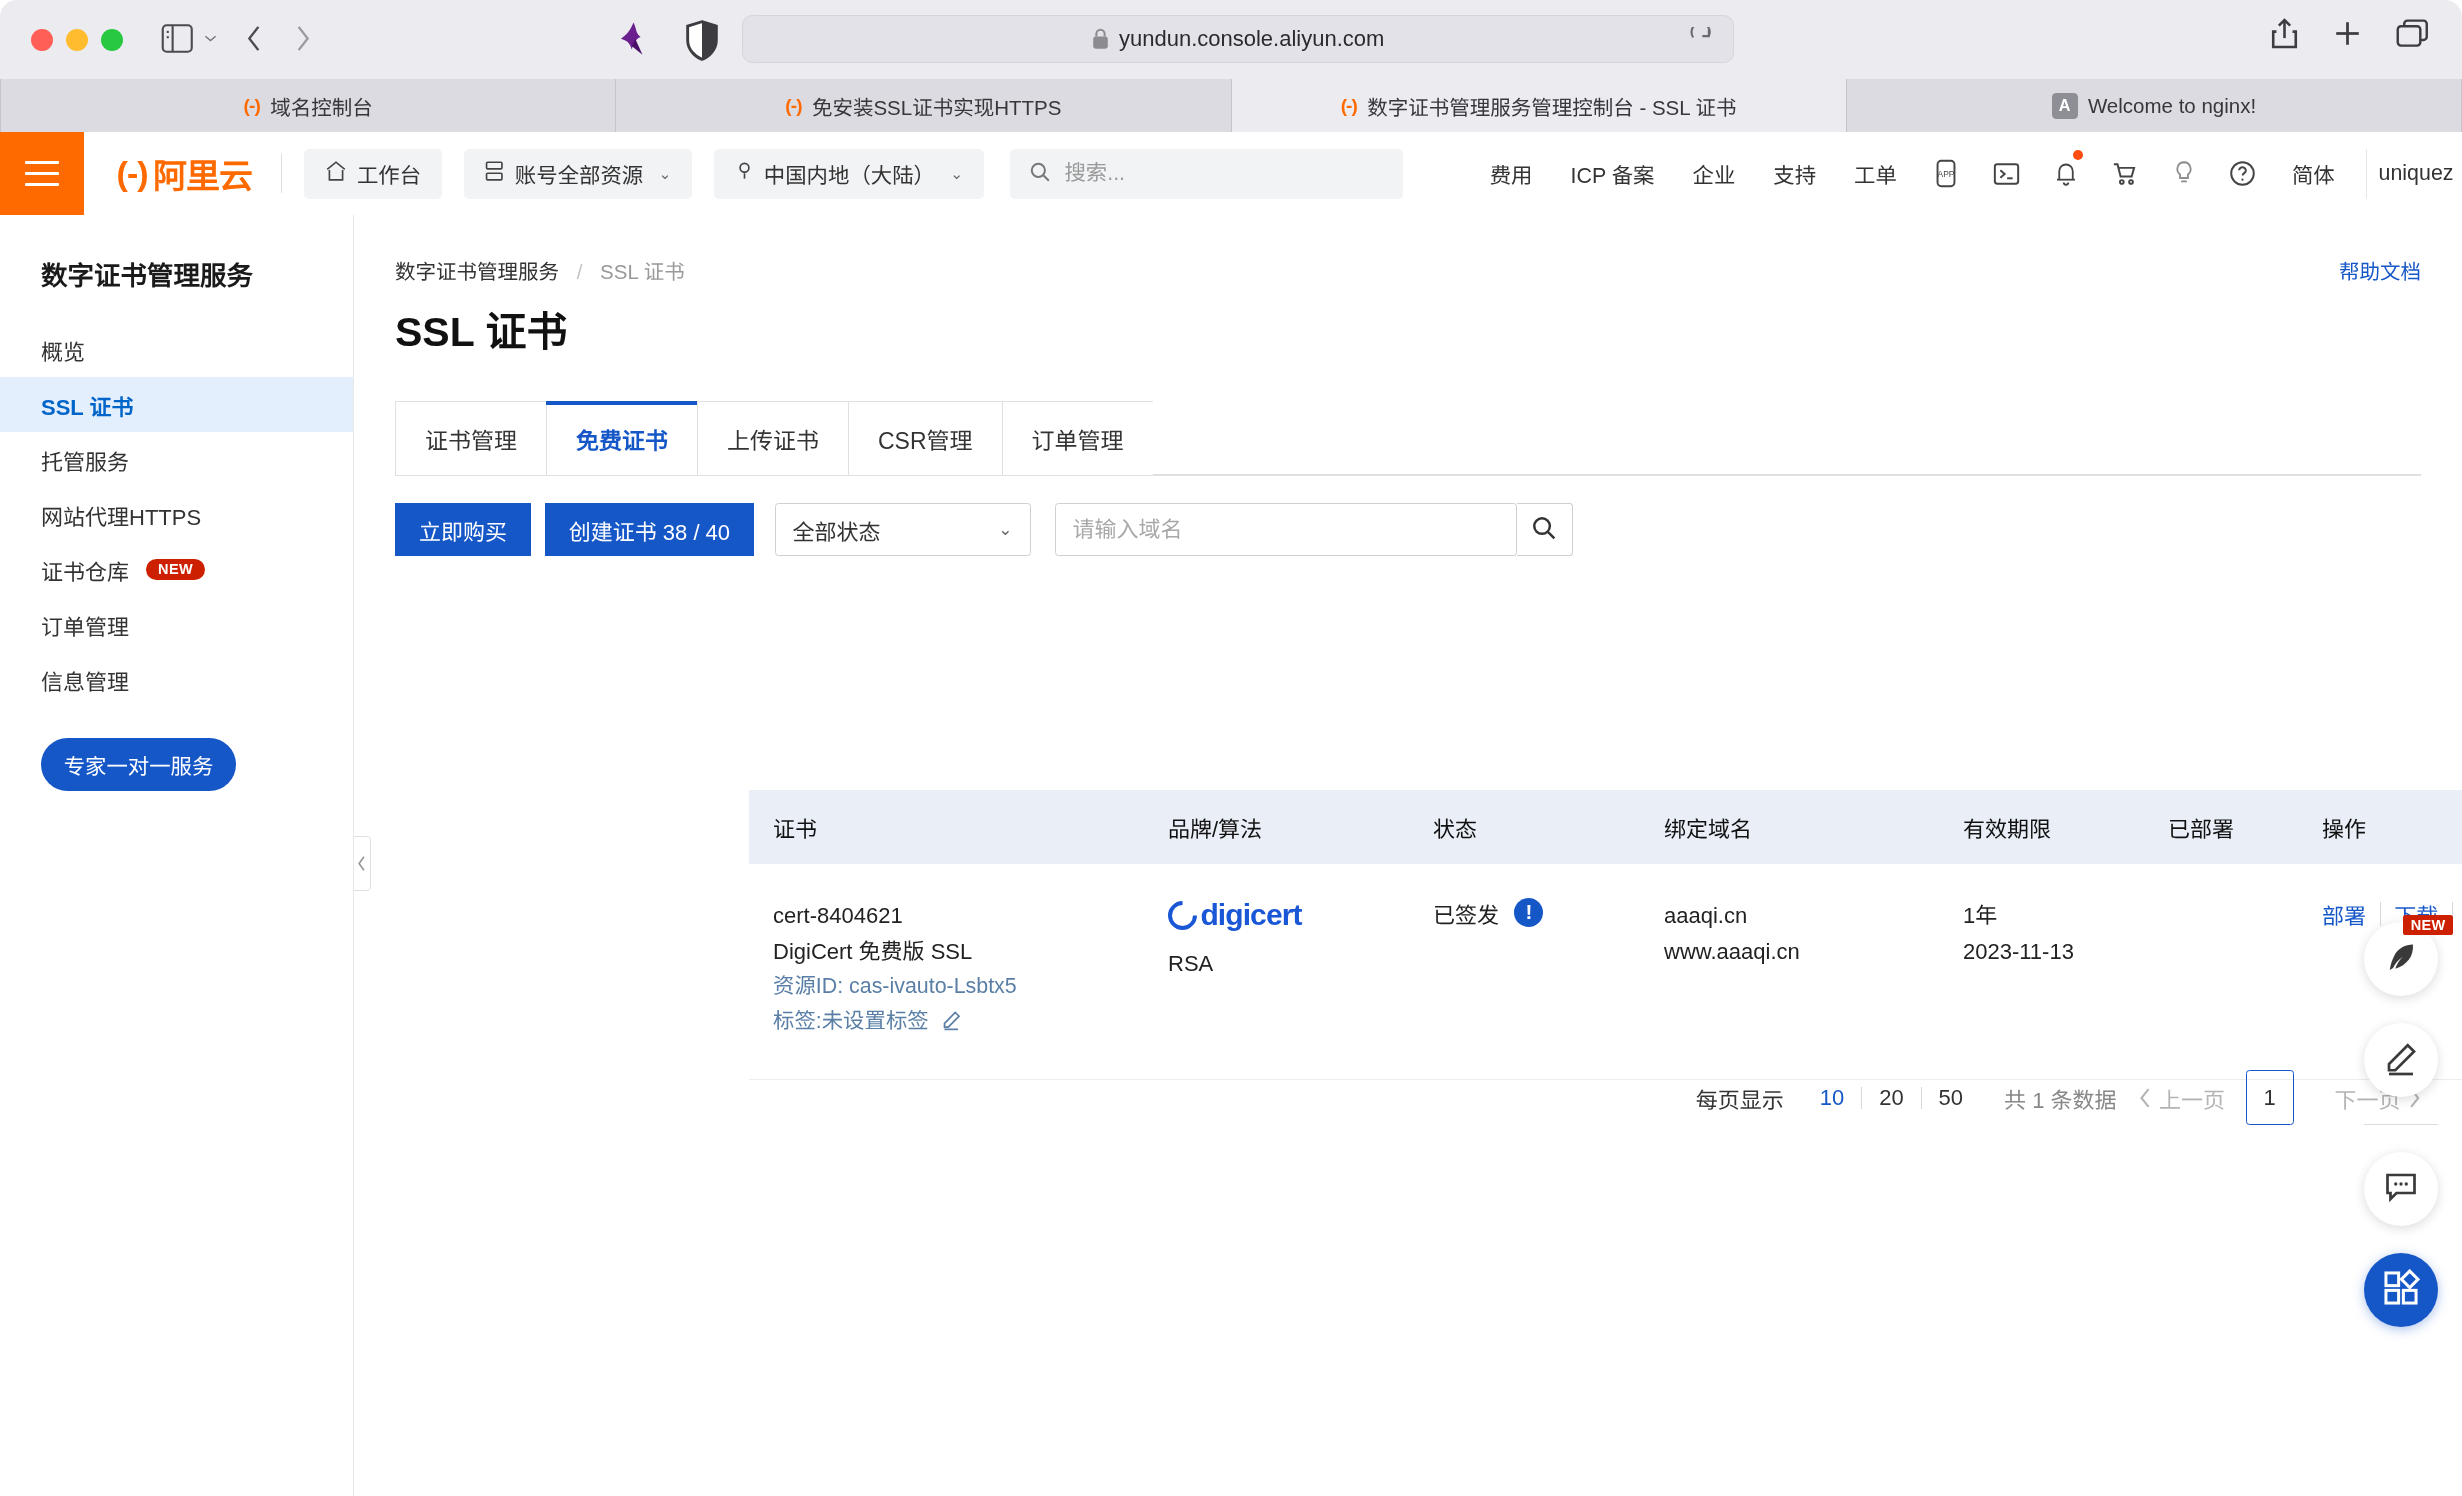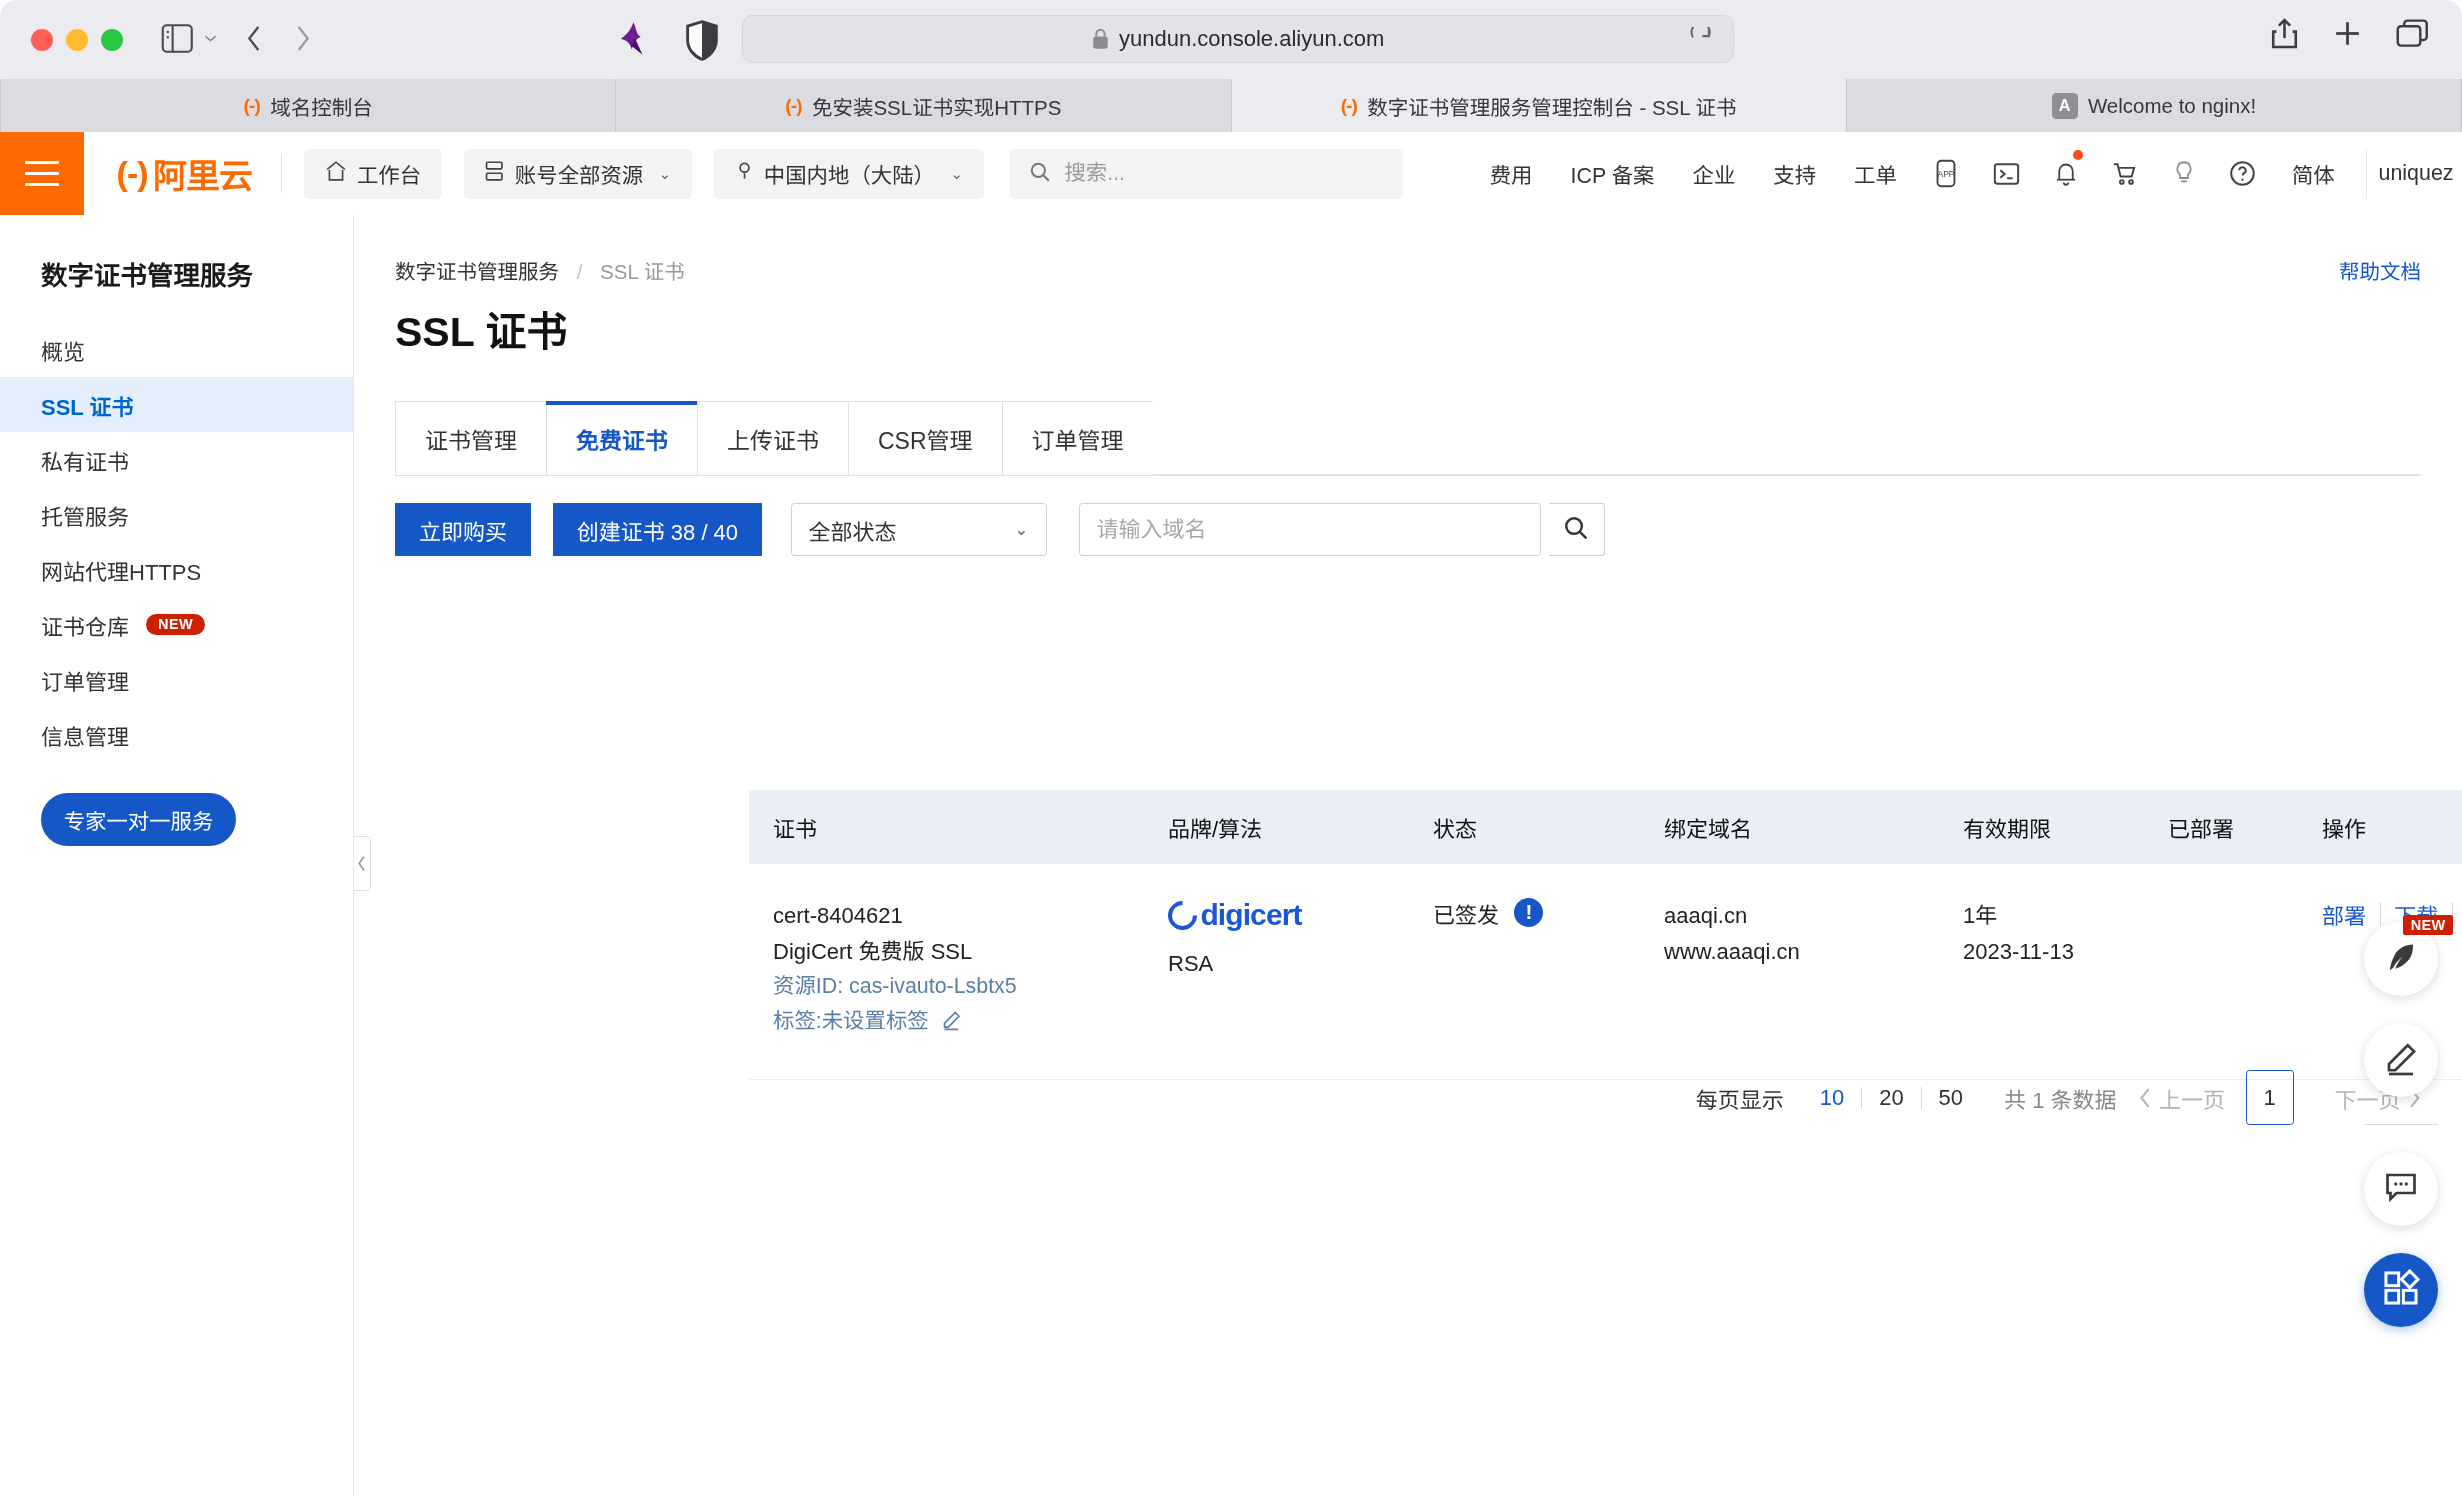--- a/index.html
+++ b/index.html
@@ -187,21 +187,21 @@
   .tabitem:last-of-type { border-right: 0.9px solid #e0e0e0; }
   .tabitem.active { color: #1657c8; font-weight: 700; }
   .tabitem.active::before {
     content: ""; position: absolute; top: -0.9px; left: -0.9px; right: -0.9px;
     height: 4.3px; background: #1657c8;
   }
   .tabs-filler { flex: 1; border-bottom: 0.9px solid #e0e0e0; }
 
   .toolbar {
     position: absolute; top: 288px; left: 41px;
-    display: flex; align-items: flex-start; gap: 8px;
+    display: flex; align-items: flex-start; gap: 0;
   }
   .btn-primary {
     height: 53px; background: #1657c8; color: #fff;
     font-size: 22px; display: flex; align-items: center; justify-content: center;
     padding: 0 24px; cursor: pointer; border: none;
     font-family: inherit;
   }
   .btn-primary.second { margin-left: 13.7px; }
   .select-box {
     margin-left: 20.5px; width: 256px; height: 53px;
@@ -528,23 +528,20 @@
 </div>
 
 <div class="sidenav">
   <div class="sidenav-title">数字证书管理服务</div>
   <div class="sidenav-list">
     <div class="sidenav-item">
       <span>概览</span>
     </div>
     <div class="sidenav-item active">
       <span>SSL 证书</span>
-    </div>
-    <div class="sidenav-item">
-      <span>私有证书</span>
     </div>
     <div class="sidenav-item">
       <span>托管服务</span>
     </div>
     <div class="sidenav-item">
       <span>网站代理HTTPS</span>
     </div>
     <div class="sidenav-item">
       <span>证书仓库</span>
       <span class="new-badge">NEW</span>

